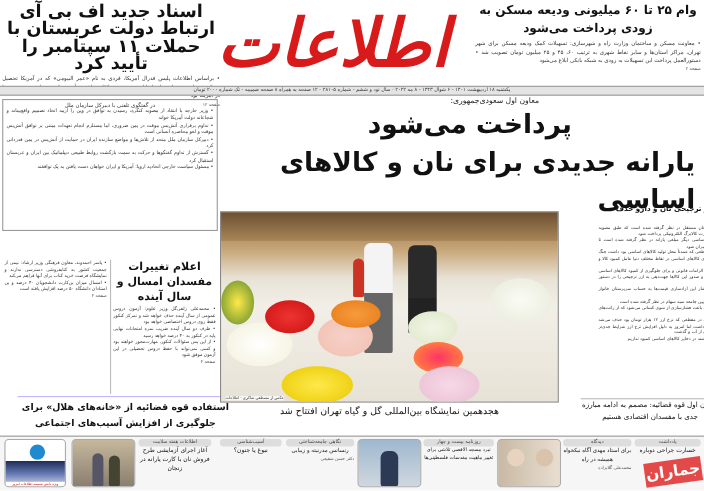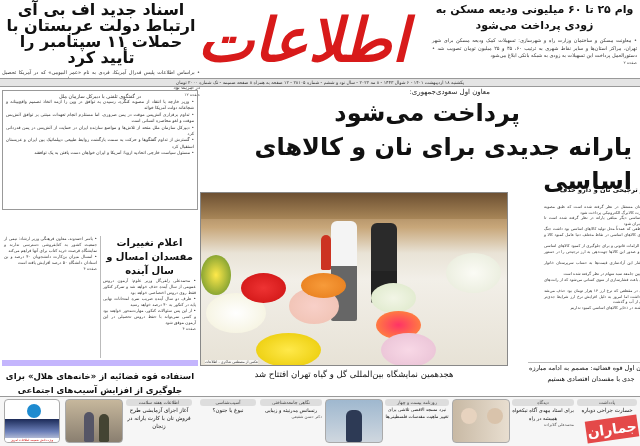--- a/index.html
+++ b/index.html
@@ -59,21 +59,21 @@
 </div>
 
 <div class="abs" style="left:2px;top:236px;width:97px;height:122px;padding:0 2px">
   <div class="body-txt" style="font-size:4.2px;line-height:6px">
     <div>• یاسر احمدوند، معاون فرهنگی وزیر ارشاد: نیمی از جمعیت کشور به کتابفروشی دسترسی ندارند و نمایشگاه فرصت خرید کتاب برای آنها فراهم می‌کند</div>
     <div>• امسال میزان بن‌کارت دانشجویان ۴۰ درصد و بن استادان دانشگاه ۵۰ درصد افزایش یافته است</div>
   </div>
   <div class="pg">صفحه ۴</div>
 </div>
 
-<div class="abs" style="left:2px;top:360px;width:196px;height:36px;border-top:6px solid #c4b5fd">
+<div class="abs" style="left:16px;top:360px;width:196px;height:36px;border-top:1px solid #c4b5fd">
   <div class="hl" style="font-size:8.5px;line-height:14px;padding-top:3px">استفاده قوه قضائیه از «خانه‌های هلال» برای جلوگیری از افزایش آسیب‌های اجتماعی</div>
 </div>
 
 <div class="abs" style="left:200px;top:88px;width:438px;height:96px">
   <div style="font-size:7px;text-align:right;padding-right:148px;color:#222">معاون اول سعودی‌جمهوری:</div>
   <div class="hl" style="font-size:24px;line-height:34px;text-align:right;padding-right:118px;font-weight:900">پرداخت می‌شود</div>
   <div class="hl" style="font-size:24px;line-height:34px;text-align:right;padding-right:6px;font-weight:900">یارانه جدیدی برای نان و کالاهای اساسی</div>
 </div>
 
 <div class="abs photo" style="left:200px;top:192px;width:308px;height:174px;border:1px solid #888">

